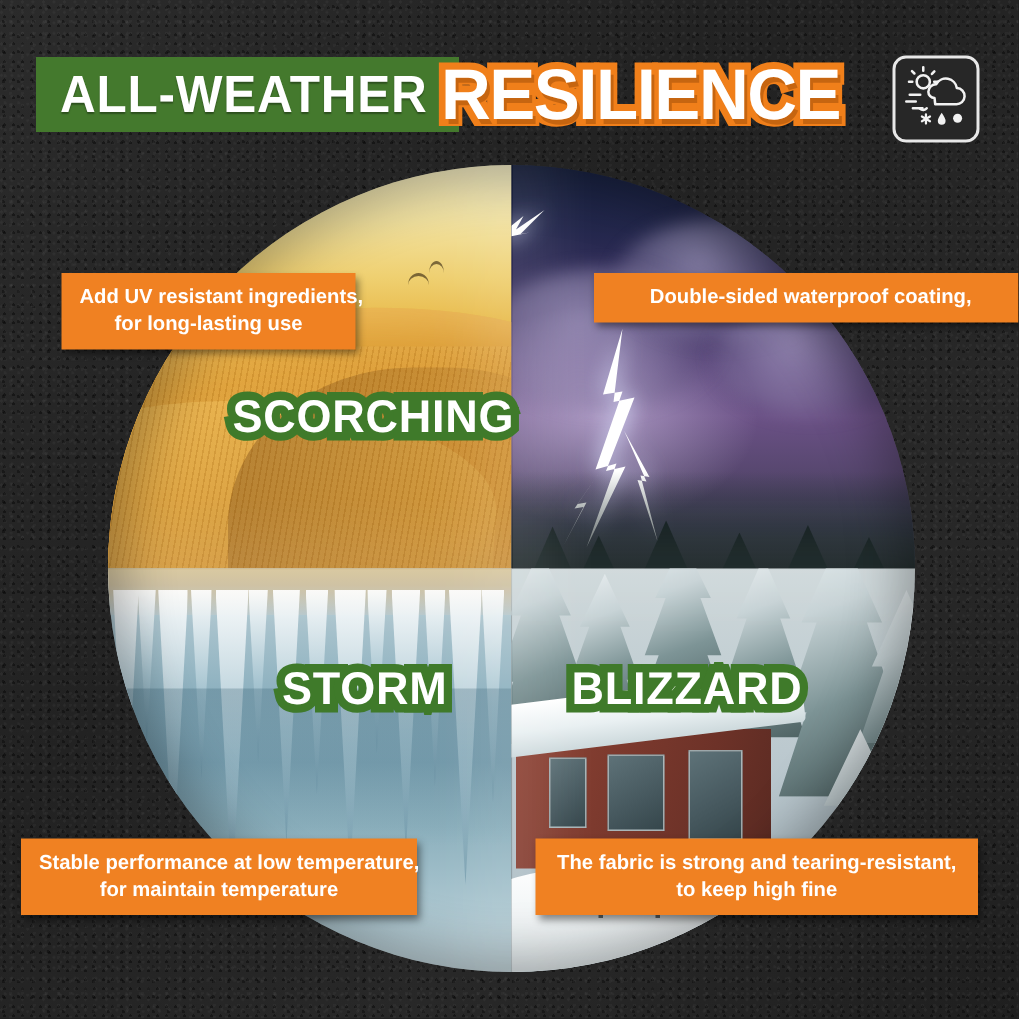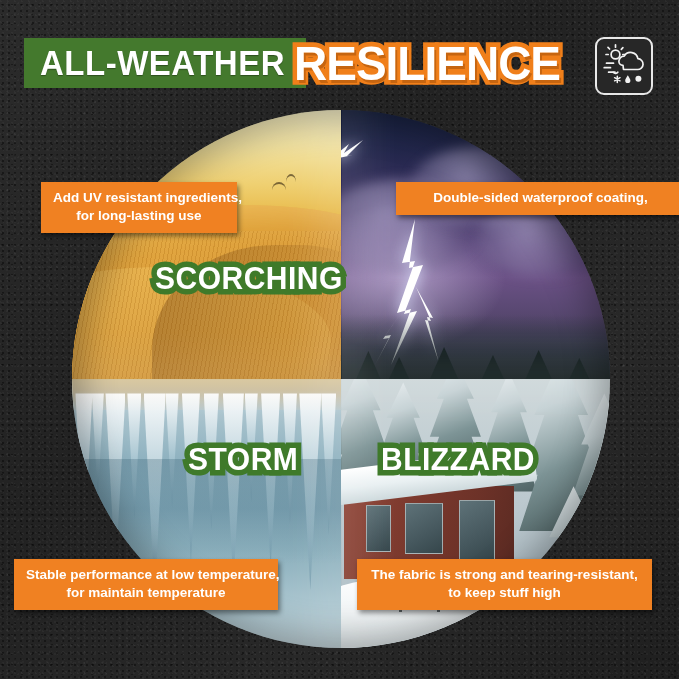--- a/index.html
+++ b/index.html
@@ -415,16 +415,16 @@
     <span class="l1">Double-sided waterproof coating,</span>
   </div>
 
   <div class="callout left-al" id="callout-lowtemp">
     <span class="l1">Stable performance at low temperature,</span>
     <span class="l2">for maintain temperature</span>
   </div>
 
   <div class="callout" id="callout-tearing">
     <span class="l1">The fabric is strong and tearing-resistant,</span>
-    <span class="l2">to keep stuff high</span>
+    <span class="l2">to keep high fine</span>
   </div>
 
 </div>
 
 </body></html>

